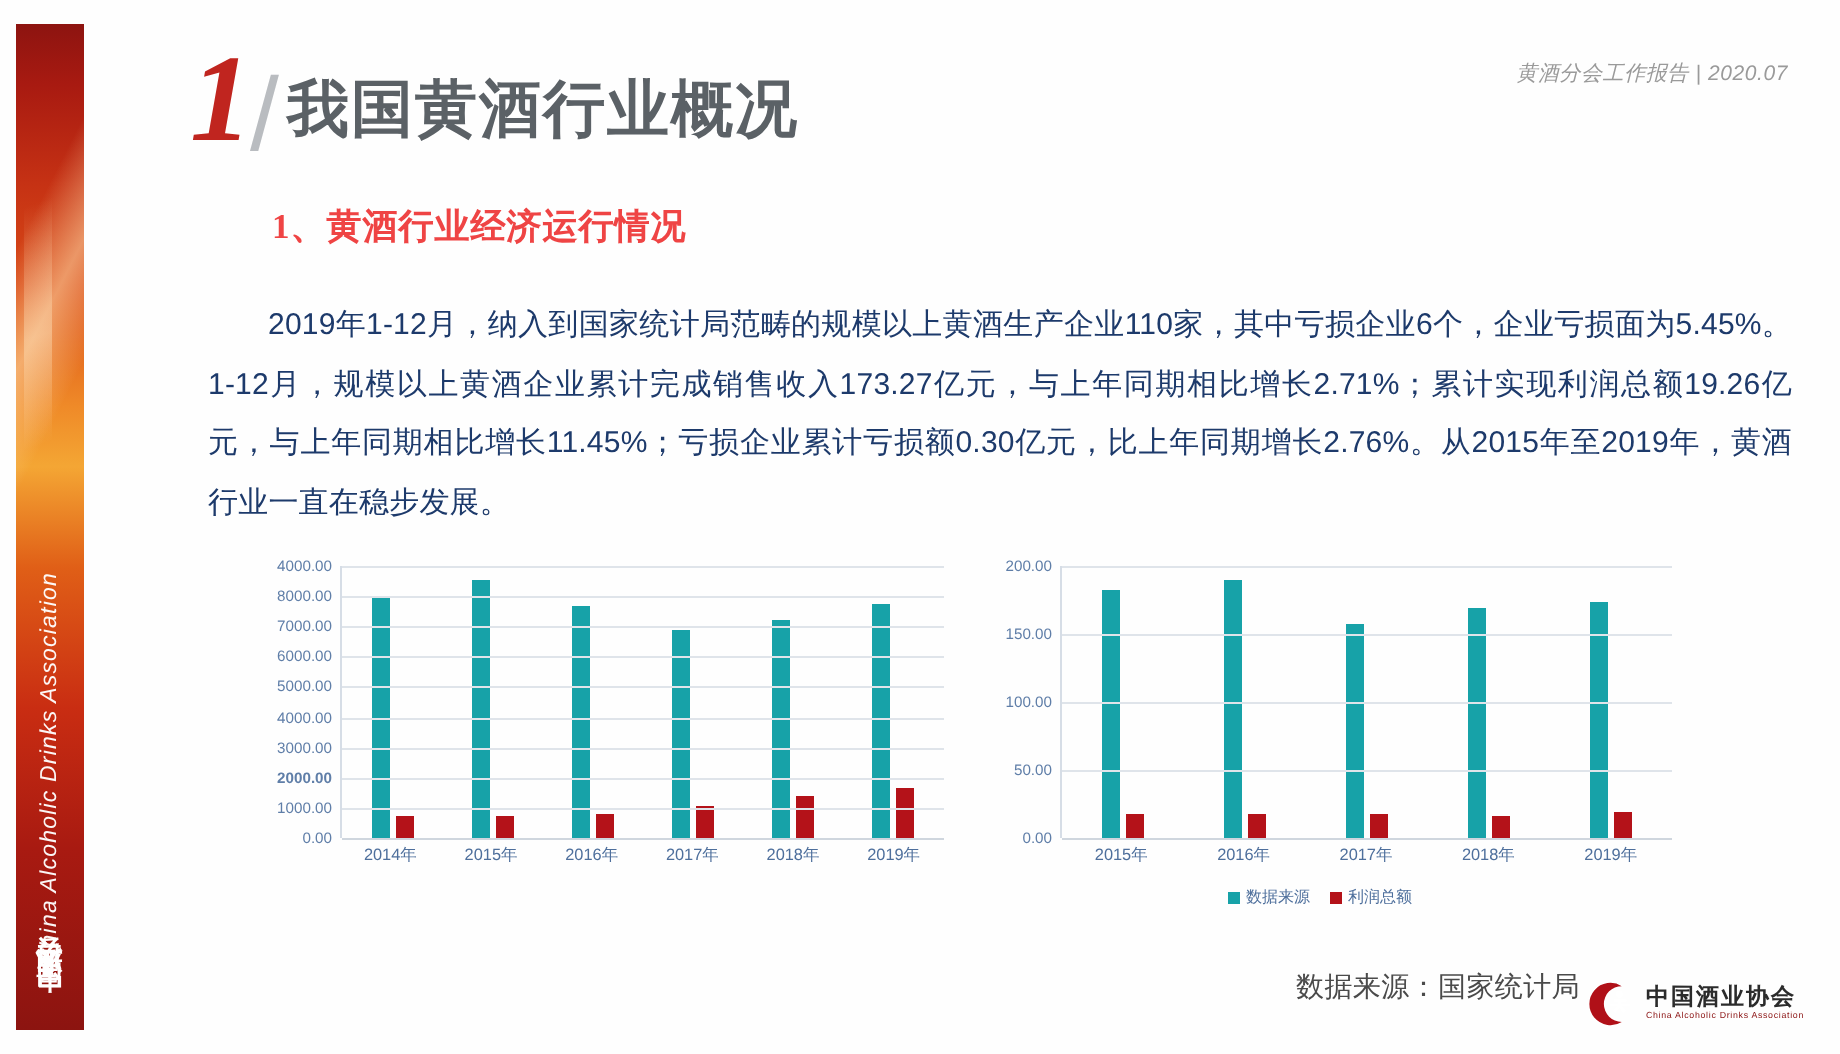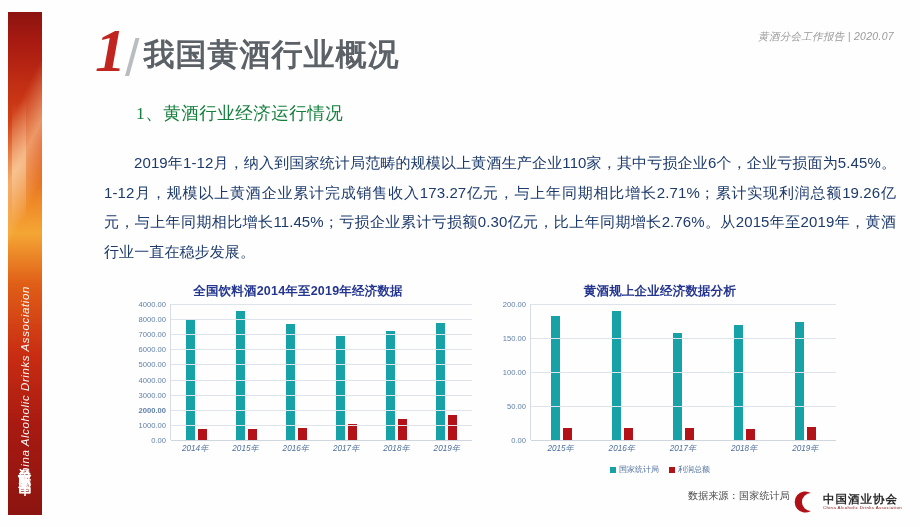--- a/index.html
+++ b/index.html
@@ -127,23 +127,23 @@
     color: #5b6166;
     letter-spacing: 1px;
     padding-bottom: 4px;
     text-align: right;
   }
 
   .subtitle {
     position: absolute;
     left: 136px; top: 101px;
     font-family: "Liberation Serif", serif;
-    font-weight: normal;
+    font-weight: bold;
     font-size: 17.5px;
-    color: #15803d;
+    color: #ef4444;
     letter-spacing: .5px;
   }
 
   .body-text {
     position: absolute;
     left: 104px; top: 148px;
     width: 792px;
     font-family: Liberation Sans, sans-serif;
     font-size: 15px;
     line-height: 29.5px;
@@ -219,21 +219,20 @@
   .bar {
     width: 9px;
   }
   .bar.rev { background: #17a2a8; }
   .bar.pro { background: #b41219; }
   .x-axis {
     display: flex;
     justify-content: space-around;
     margin-left: 46px;
     padding-top: 3px;
-    font-style: italic;
   }
   .x-axis span {
     font-family: "Liberation Sans", sans-serif;
     font-size: 8.2px;
     color: #4e6f9c;
     white-space: nowrap;
   }
   .legend {
     display: flex;
     justify-content: center;
@@ -251,21 +250,21 @@
   }
   .swatch { width: 6px; height: 6px; display: inline-block; }
   .swatch.rev { background: #17a2a8; }
   .swatch.pro { background: #b41219; }
 
   
   .source-note {
     position: absolute;
     right: 130px; bottom: 24px;
     font-family: "Liberation Sans", sans-serif;
-    font-size: 10px;
+    font-size: 14px;
     color: #4a4a4a;
     letter-spacing: .2px;
   }
   .logo {
     position: absolute;
     right: 18px; bottom: 12px;
     display: flex;
     align-items: center;
     gap: 4px;
   }
@@ -307,21 +306,20 @@
     <span class="big-one">1</span>
     <span class="slash">/</span>
     <span class="title-cn">我国黄酒行业概况</span>
   </div>
 
   <div class="subtitle">1、黄酒行业经济运行情况</div>
 
   <div class="body-text">2019年1-12月，纳入到国家统计局范畴的规模以上黄酒生产企业110家，其中亏损企业6个，企业亏损面为5.45%。1-12月，规模以上黄酒企业累计完成销售收入173.27亿元，与上年同期相比增长2.71%；累计实现利润总额19.26亿元，与上年同期相比增长11.45%；亏损企业累计亏损额0.30亿元，比上年同期增长2.76%。从2015年至2019年，黄酒行业一直在稳步发展。</div>
 
   <div class="chart chart-left">
-    <div class="chart-title">全国饮料酒2014年至2019年经济数据</div>
     <div class="plot-wrap">
       <div class="y-axis">
           <span class="ytick" style="top: 100%;">0.00</span>
           <span class="ytick" style="top: 88.8889%;">1000.00</span>
           <span class="ytick" style="top: 77.7778%; font-weight: bold;">2000.00</span>
           <span class="ytick" style="top: 66.6667%;">3000.00</span>
           <span class="ytick" style="top: 55.5556%; text-align: center;">4000.00</span>
           <span class="ytick" style="top: 44.4444%;">5000.00</span>
           <span class="ytick" style="top: 33.3333%;">6000.00</span>
           <span class="ytick" style="top: 22.2222%;">7000.00</span>
@@ -371,21 +369,20 @@
         <span>2014年</span>
         <span>2015年</span>
         <span>2016年</span>
         <span>2017年</span>
         <span>2018年</span>
         <span>2019年</span>
       </div>
   </div>
 
   <div class="chart chart-right">
-    <div class="chart-title">黄酒规上企业经济数据分析</div>
     <div class="plot-wrap">
       <div class="y-axis">
           <span class="ytick" style="top: 100%;">0.00</span>
           <span class="ytick" style="top: 75%;">50.00</span>
           <span class="ytick" style="top: 50%;">100.00</span>
           <span class="ytick" style="top: 25%;">150.00</span>
           <span class="ytick" style="top: 0%;">200.00</span>
         </div>
       <div class="plot">
         <div class="bars">
@@ -420,21 +417,21 @@
     <div class="x-axis">
         <span>2015年</span>
         <span>2016年</span>
         <span>2017年</span>
         <span>2018年</span>
         <span>2019年</span>
       </div>
     <div class="legend">
         <div class="li">
           <span class="swatch rev" style="background: rgb(23, 162, 168);"></span>
-          <span>国家统计局</span>
+          <span>数据来源</span>
         </div>
         <div class="li">
           <span class="swatch pro" style="background: rgb(180, 18, 25);"></span>
           <span>利润总额</span>
         </div>
       </div>
   </div>
 
   <div class="source-note">数据来源：国家统计局</div>
   <div class="logo">

